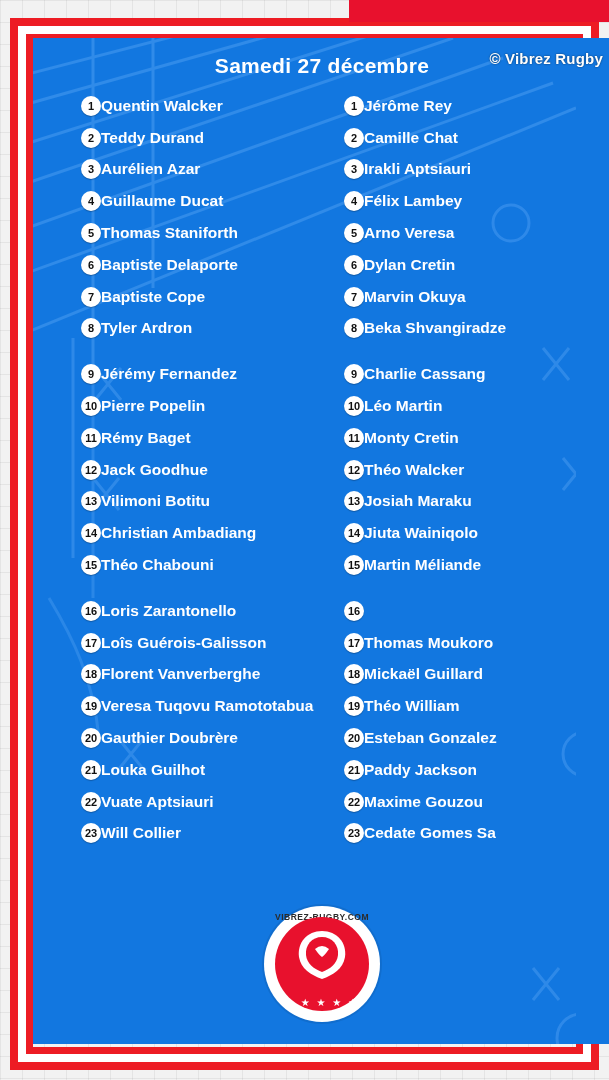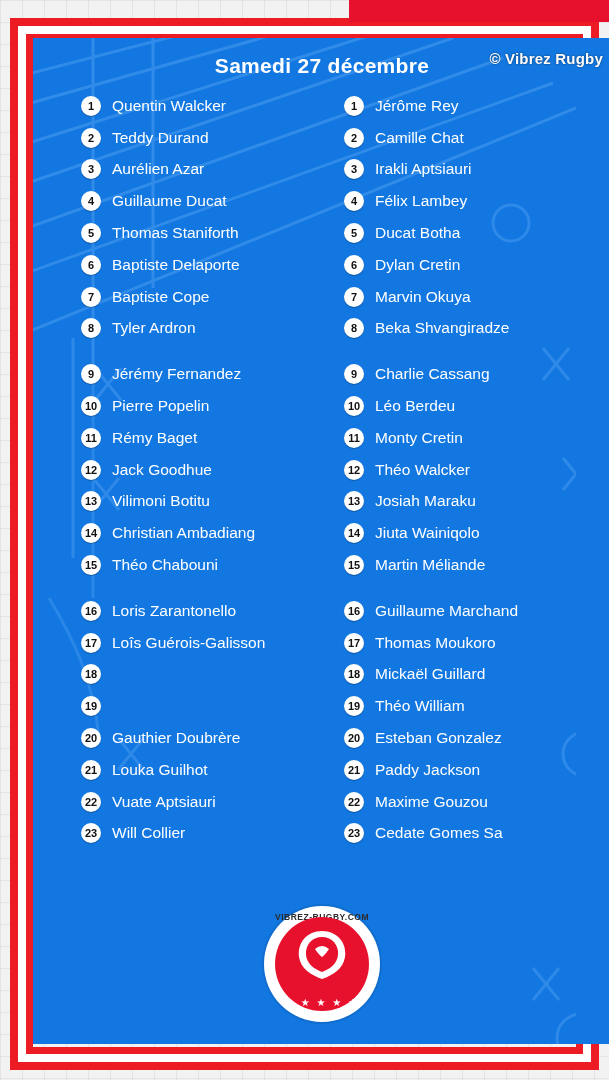--- a/index.html
+++ b/index.html
@@ -163,24 +163,23 @@
     color: #111111;
     font-size: 11px;
     font-weight: bold;
     display: flex;
     align-items: center;
     justify-content: center;
     flex: 0 0 auto;
     box-shadow: 0 1px 1px rgba(0,0,0,0.25);
   }
   .pname {
-    margin-left: 11px;
     color: #ffffff;
     font-size: 15.5px;
-    font-weight: normal;
+    font-weight: bold;
     white-space: nowrap;
   }
   
   .center-badge {
     position: absolute;
     left: 50%;
     transform: translateX(-50%);
     bottom: 22px;
     width: 116px;
     height: 116px;
@@ -342,23 +341,25 @@
           <div class="player spacer-before">
               <span class="num">16</span>
               <span class="pname">Loris Zarantonello</span>
             </div>
           <div class="player">
               <span class="num">17</span>
               <span class="pname">Loîs Guérois-Galisson</span>
             </div>
           <div class="player">
               <span class="num">18</span>
+              <span class="pname">Florent Vanverberghe</span>
             </div>
           <div class="player">
               <span class="num">19</span>
+              <span class="pname">Veresa Tuqovu Ramototabua</span>
             </div>
           <div class="player">
               <span class="num">20</span>
               <span class="pname">Gauthier Doubrère</span>
             </div>
           <div class="player">
               <span class="num">21</span>
               <span class="pname">Louka Guilhot</span>
             </div>
           <div class="player">
@@ -383,42 +384,42 @@
           <div class="player">
               <span class="num">3</span>
               <span class="pname">Irakli Aptsiauri</span>
             </div>
           <div class="player">
               <span class="num">4</span>
               <span class="pname">Félix Lambey</span>
             </div>
           <div class="player">
               <span class="num">5</span>
-              <span class="pname">Ducat Botha</span>
+              <span class="pname">Arno Veresa</span>
             </div>
           <div class="player">
               <span class="num">6</span>
               <span class="pname">Dylan Cretin</span>
             </div>
           <div class="player">
               <span class="num">7</span>
               <span class="pname">Marvin Okuya</span>
             </div>
           <div class="player">
               <span class="num">8</span>
               <span class="pname">Beka Shvangiradze</span>
             </div>
 
           <div class="player spacer-before">
               <span class="num">9</span>
               <span class="pname">Charlie Cassang</span>
             </div>
           <div class="player">
               <span class="num">10</span>
-              <span class="pname">Léo Berdeu</span>
+              <span class="pname">Léo Martin</span>
             </div>
           <div class="player">
               <span class="num">11</span>
               <span class="pname">Monty Cretin</span>
             </div>
           <div class="player">
               <span class="num">12</span>
               <span class="pname">Théo Walcker</span>
             </div>
           <div class="player">
@@ -429,21 +430,20 @@
               <span class="num">14</span>
               <span class="pname">Jiuta Wainiqolo</span>
             </div>
           <div class="player">
               <span class="num">15</span>
               <span class="pname">Martin Méliande</span>
             </div>
 
           <div class="player spacer-before">
               <span class="num">16</span>
-              <span class="pname">Guillaume Marchand</span>
             </div>
           <div class="player">
               <span class="num">17</span>
               <span class="pname">Thomas Moukoro</span>
             </div>
           <div class="player">
               <span class="num">18</span>
               <span class="pname">Mickaël Guillard</span>
             </div>
           <div class="player">

